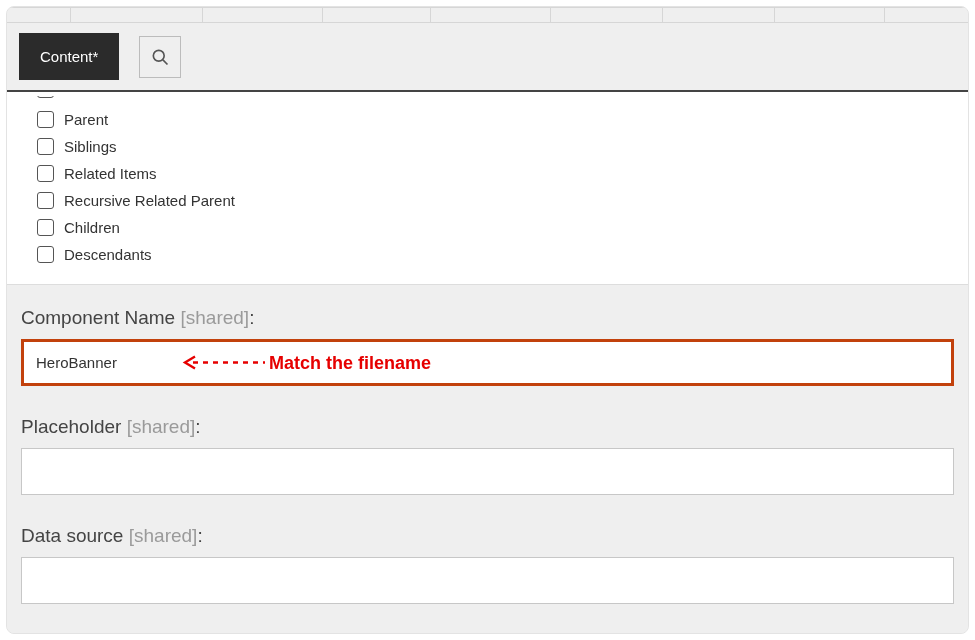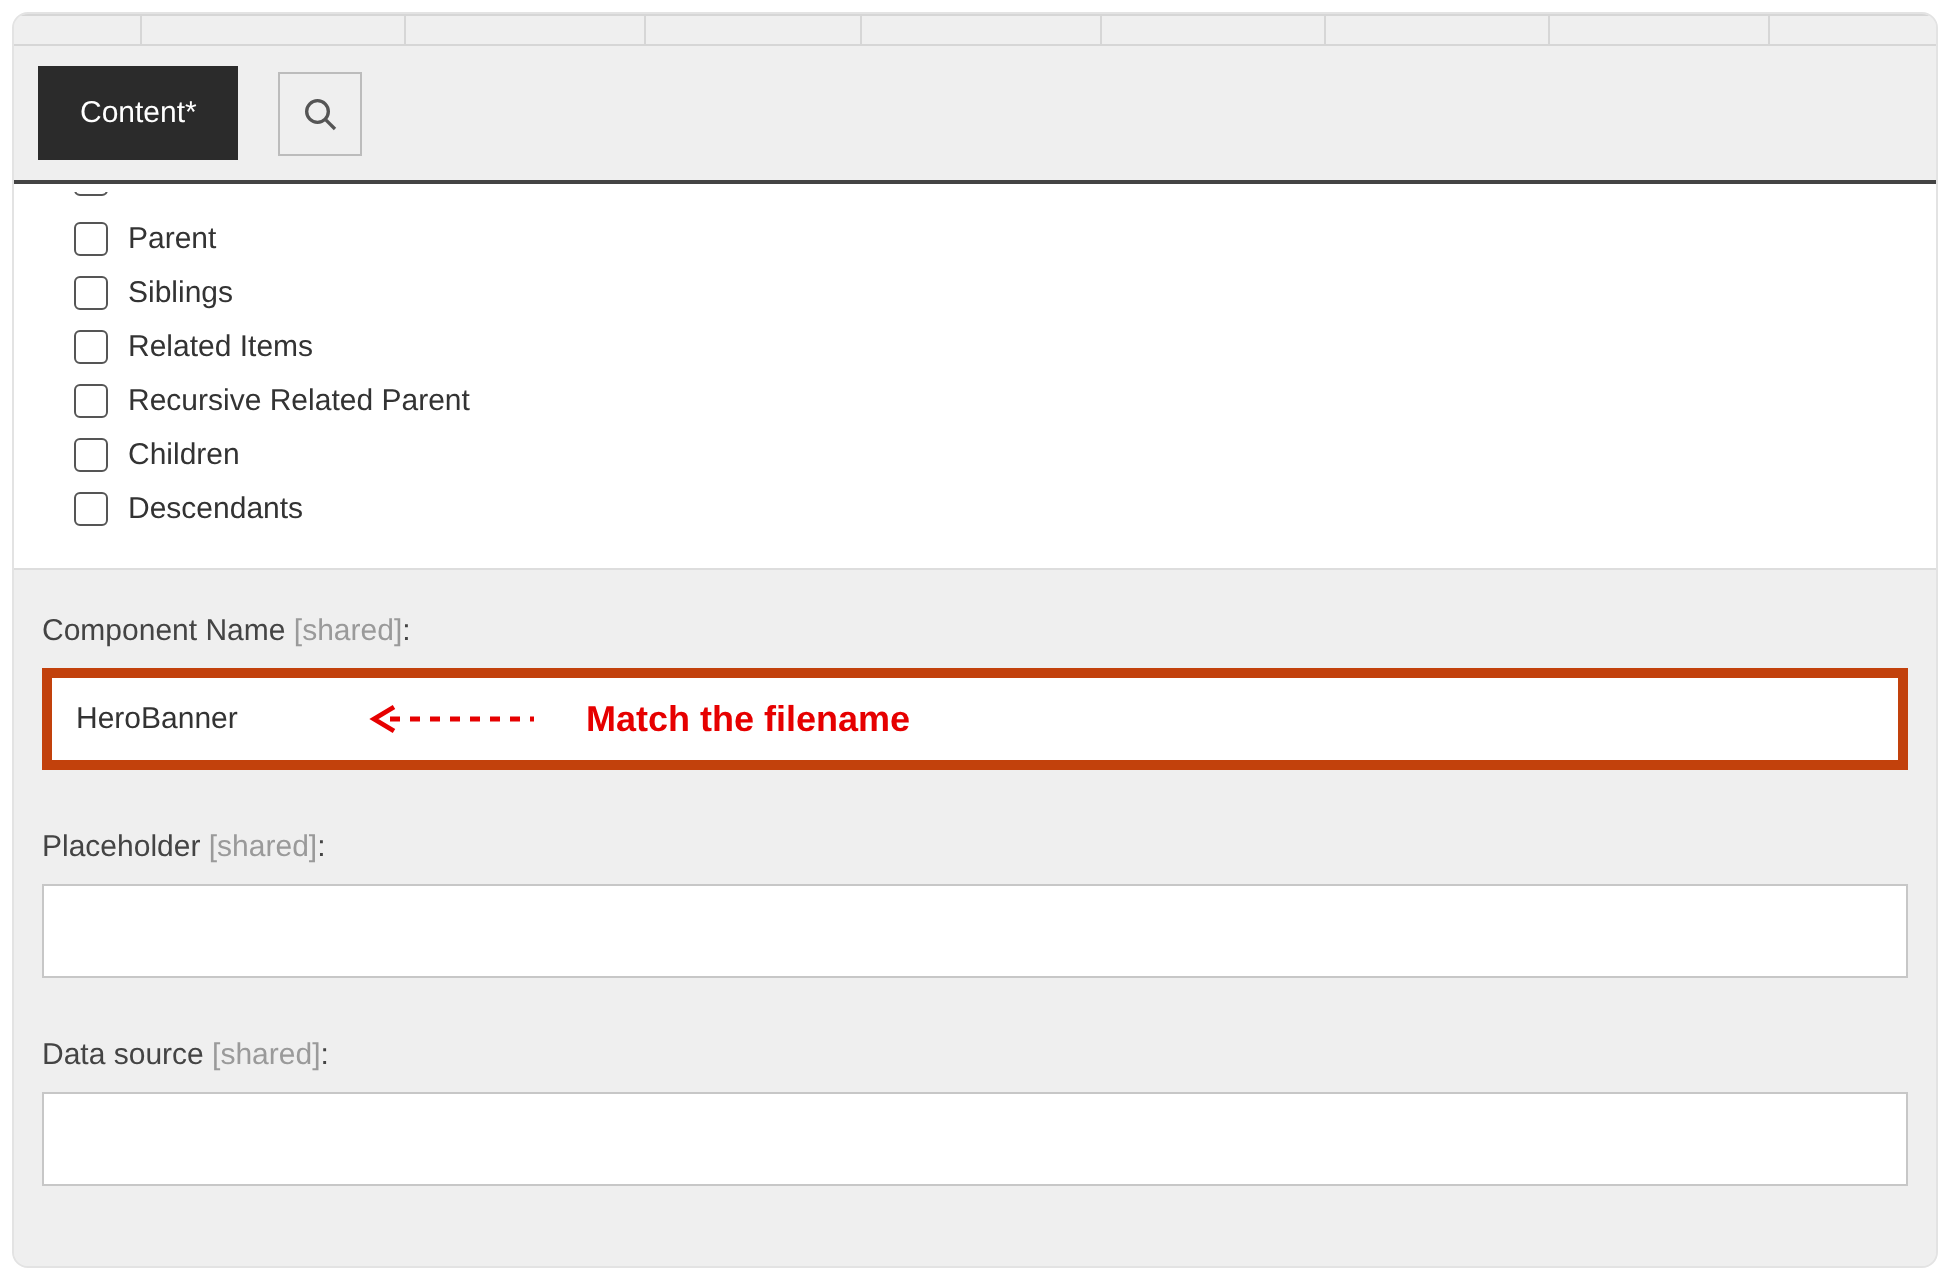--- a/index.html
+++ b/index.html
@@ -91,50 +91,50 @@
       position: relative;
       top: -3px;
     }
     .chk-row.truncated { overflow: hidden; height: 10px; align-items: flex-end;}
     .form-area {
       padding: 22px 14px 12px 14px;
       background: #efefef;
     }
     .field-block { margin-bottom: 30px; }
     .field-label {
-      font-size: 15px;
+      font-size: 19px;
       color: #444;
       margin-bottom: 10px;
     }
     .shared-tag { color: #9a9a9a; }
     .text-input {
       width: 100%;
       background: #fff;
       border: 1px solid #c7c7c7;
       padding: 14px 14px;
       font-size: 15px;
       color: #333;
       font-family: inherit;
       outline: none;
     }
     .highlighted-wrap {
-      border: 5px solid #c2410c;
+      border: 3px solid #c2410c;
       padding: 0;
       position: relative;
       background: #fff;
     }
     .highlighted-wrap .text-input { border: none; padding: 12px 12px; }
     .annotation {
       position: absolute;
       left: 155px;
       top: 50%;
       transform: translateY(-50%);
       display: flex;
       align-items: center;
-      gap: 24px;
+      gap: 2px;
       color: #e60000;
       font-weight: 700;
       font-size: 18px;
       pointer-events: none;
     }
     .arrow-svg { flex: 0 0 auto; }
   </style>
 </head>
 <body>
 

